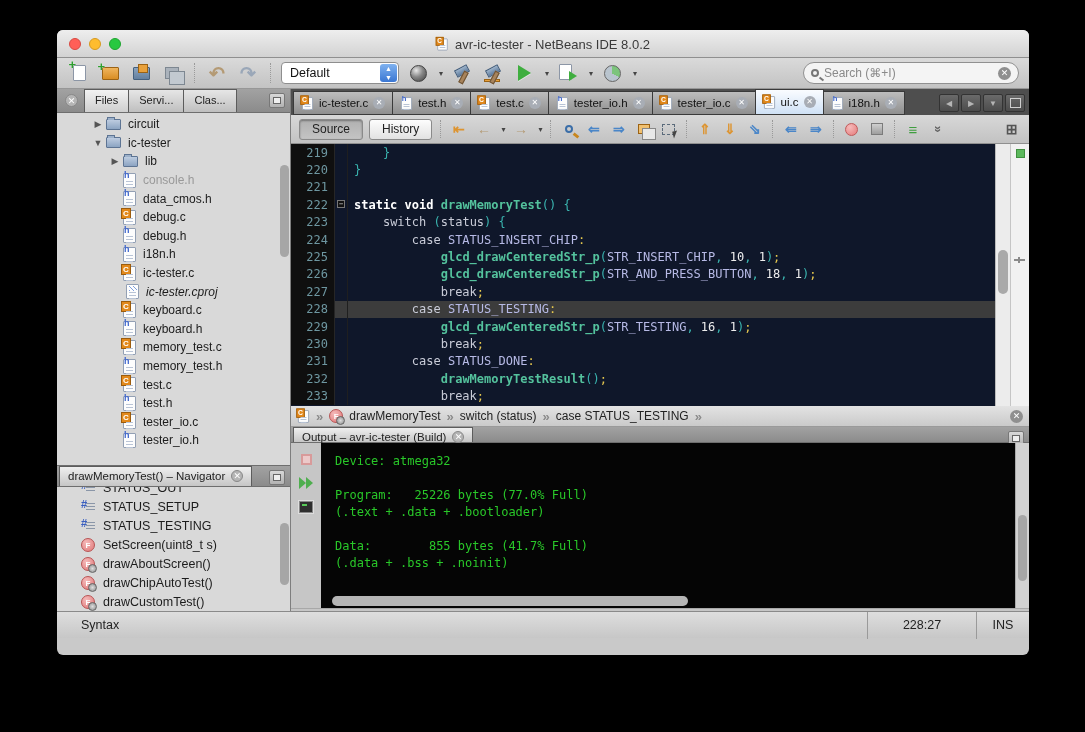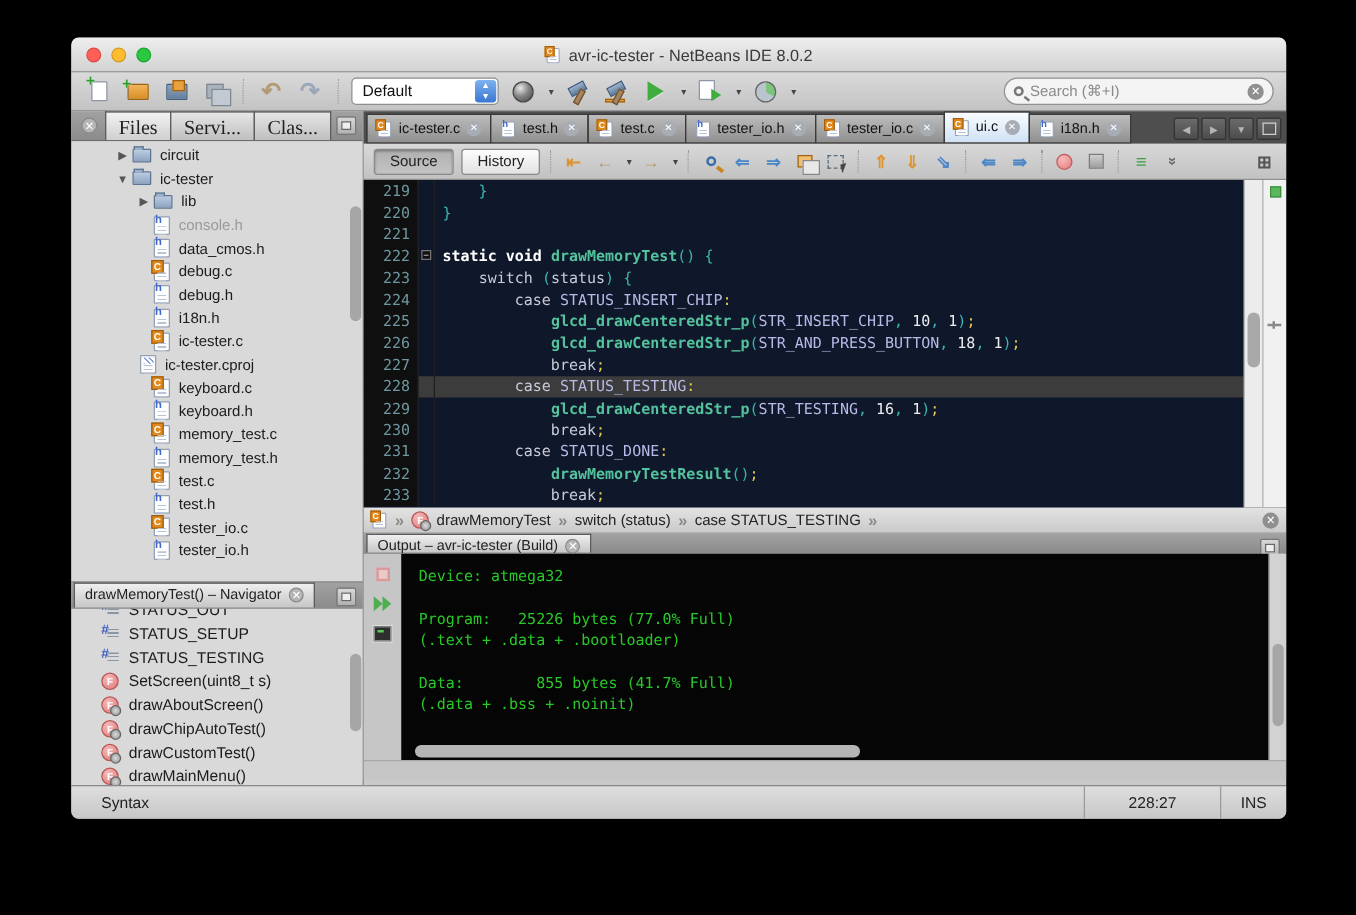--- a/index.html
+++ b/index.html
@@ -84,21 +84,21 @@
   .main{position:absolute;left:0;top:59px;right:0;bottom:27px;display:flex;}
   .leftpanel{width:234px;flex:none;display:flex;flex-direction:column;border-right:1px solid #7e7e7e;}
   .rightpanel{flex:1;display:flex;flex-direction:column;min-width:0;}
 
   
   .side-tabs{height:24px;background:linear-gradient(#a2a2a2,#8b8b8b);border-bottom:1px solid #6e6e6e;
     display:flex;align-items:stretch;}
   .closecirc{width:13px;height:13px;border-radius:50%;background:#b5b5b5;border:1px solid #888;
     color:#fff;font-size:9px;line-height:12px;text-align:center;margin:5px 6px 0 8px;flex:none;}
   .stab{border:1px solid #5c5c5c;border-bottom:none;background:linear-gradient(#e6e6e6,#bfbfbf);
-    font-size:16px;color:#222;padding:4px 10px 0 10px;margin-right:-1px;font-family:Liberation Serif, serif;}
+    font-size:11px;color:#222;padding:4px 10px 0 10px;margin-right:-1px;}
   .stab.active{background:linear-gradient(#f2f2f2,#cfcfcf);}
   .miniwin{margin-left:auto;margin-right:5px;margin-top:4px;width:16px;height:15px;background:linear-gradient(#d8d8d8,#b2b2b2);
     border:1px solid #777;border-radius:2px;position:relative;}
   .miniwin::after{content:"";position:absolute;left:3px;top:3px;right:3px;bottom:3px;border:1px solid #666;background:#eee;}
   .tree{flex:1;background:#d9d9d9;overflow:hidden;position:relative;padding-top:2px;}
   .trow{height:18.6px;display:flex;align-items:center;font-size:12px;color:#1c1c1c;white-space:nowrap;}
   .trow .arrow{width:10px;flex:none;font-size:9px;color:#555;text-align:center;margin-right:3px;}
   .trow .lbl{margin-left:7px;}
   .trow.dim .lbl{color:#999;}
   .scroll-lane{position:absolute;right:1px;width:9px;border-radius:5px;background:transparent;}
@@ -205,21 +205,21 @@
   .term{width:14px;height:12px;background:#2e2e2e;border:1px solid #888;box-shadow:0 0 0 1px #ddd;position:relative;}
   .term::after{content:"";position:absolute;left:2px;top:2px;width:5px;height:2px;background:#57c957;}
   .console{flex:1;background:#050505;overflow:hidden;padding:10px 0 0 14px;position:relative;}
   .oline{font-family:"DejaVu Sans Mono",monospace;font-size:12px;line-height:17px;color:#29c829;white-space:pre;}
   .hlane{position:absolute;left:34px;right:20px;bottom:2px;height:10px;border-radius:5px;}
   .hthumb{position:absolute;left:1%;width:52%;height:10px;border-radius:5px;background:#b5b5b5;}
   .outvlane{width:14px;flex:none;background:#d2d2d2;border-left:1px solid #aaa;position:relative;}
   .gapstrip{height:16px;background:#c6c6c6;border-top:1px solid #a8a8a8;}
 
   
-  .statusbar{position:absolute;left:0;bottom:0;width:100%;height:27px;
+  .statusbar{position:absolute;left:0;bottom:17px;width:100%;height:27px;
     background:linear-gradient(#dedede,#c7c7c7);border-top:1px solid #8a8a8a;
     display:flex;align-items:center;font-size:12.5px;color:#222;}
   .statusbar .left{padding-left:24px;flex:1;}
   .ssep{width:1px;height:27px;background:#9a9a9a;}
   .spos{width:108px;text-align:center;}
   .smode{width:52px;text-align:center;}
 </style>
 </head>
 <body>
 
@@ -365,21 +365,21 @@
               </span>
               <span class="lbl">i18n.h</span>
             </div>
             <div class="trow" style="padding-left: 53px;">
               <span class="arrow"></span>
               <span class="fi c">
                 <i></i>
               </span>
               <span class="lbl">ic-tester.c</span>
             </div>
-            <div class="trow" style="padding-left: 42px;">
+            <div class="trow" style="padding-left: 56px; font-style: italic;">
               <span class="arrow"></span>
               <span class="fi proj">
                 <i></i>
               </span>
               <span class="lbl">ic-tester.cproj</span>
             </div>
             <div class="trow" style="padding-left: 53px;">
               <span class="arrow"></span>
               <span class="fi c">
                 <i></i>

